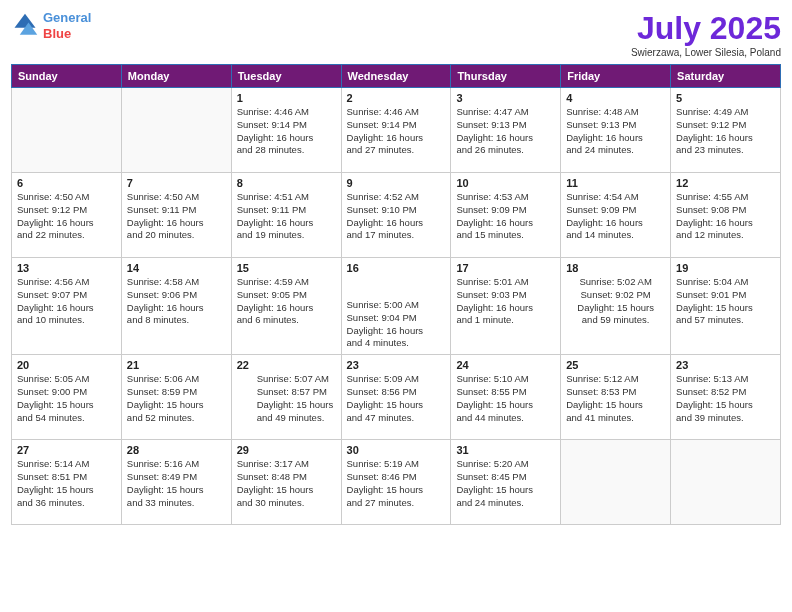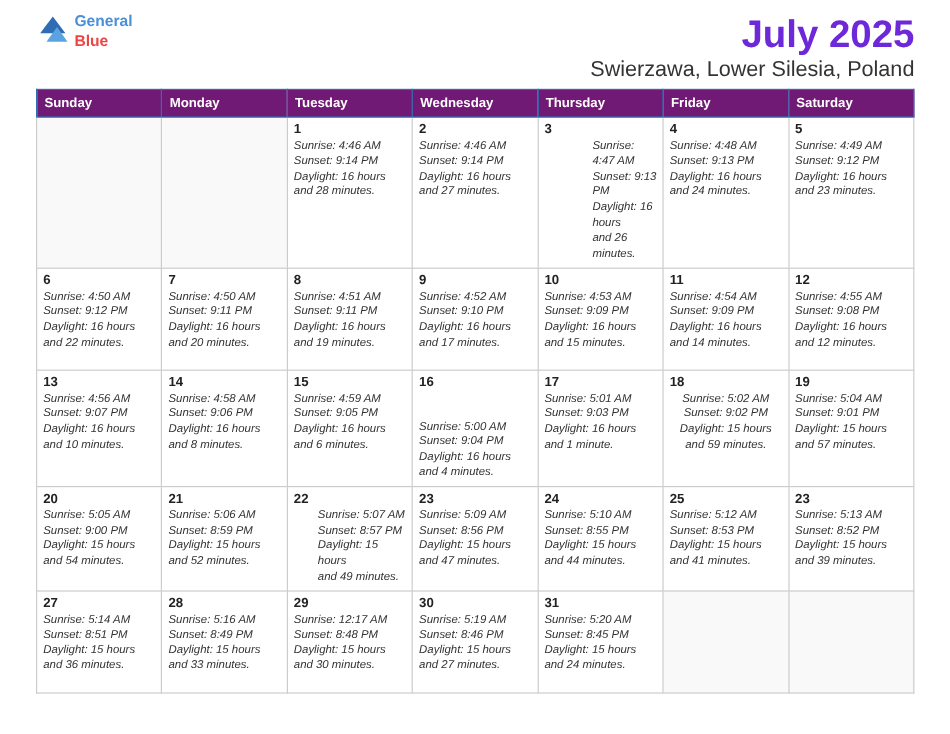--- a/index.html
+++ b/index.html
@@ -6,21 +6,21 @@
     body {
       width: 792px;
       height: 612px;
       font-family: Arial, sans-serif;
       background: #fff;
       overflow: hidden;
     }
     .page {
       width: 792px;
       height: 612px;
-      padding: 10px 30px;
+      padding: 10px 11px;
     }
     .header {
       display: flex;
       justify-content: space-between;
       align-items: flex-start;
       margin-bottom: 6px;
     }
     .logo {
       display: flex;
       align-items: center;
@@ -41,21 +41,21 @@
     }
     .title-block {
       text-align: right;
     }
     .main-title {
       font-size: 32px;
       font-weight: bold;
       color: #6d28d9;
     }
     .subtitle {
-      font-size: 18px;
+      font-size: 10px;
       color: #333;
       font-weight: normal;
     }
     .calendar {
       width: 100%;
       border-collapse: collapse;
       font-size: 10px;
     }
     .calendar th {
       background: #701a75;
@@ -81,21 +81,20 @@
       font-weight: bold;
       font-size: 11px;
       color: #222;
       display: block;
       margin-bottom: 2px;
     }
     .day-info {
       color: #333;
       font-size: 9.5px;
       line-height: 1.35;
-      font-style: italic;
     }
     .week-row td {
       height: 85px;
     }
   </style>
 </head>
 <body>
 
 <div class="page">
   <div class="header">
@@ -140,21 +139,21 @@
           </td>
           <td>
             <span class="day-num">2</span>
             <div class="day-info" style="white-space: pre-line;">Sunrise: 4:46 AM
 Sunset: 9:14 PM
 Daylight: 16 hours
 and 27 minutes.</div>
           </td>
           <td>
             <span class="day-num">3</span>
-            <div class="day-info" style="white-space: pre-line; margin-left: 40px;">Sunrise: 4:47 AM
+            <div class="day-info" style="white-space: pre-line;">Sunrise: 4:47 AM
 Sunset: 9:13 PM
 Daylight: 16 hours
 and 26 minutes.</div>
           </td>
           <td>
             <span class="day-num">4</span>
             <div class="day-info" style="white-space: pre-line;">Sunrise: 4:48 AM
 Sunset: 9:13 PM
 Daylight: 16 hours
 and 24 minutes.</div>
@@ -330,21 +329,21 @@
           </td>
           <td>
             <span class="day-num">28</span>
             <div class="day-info" style="white-space: pre-line;">Sunrise: 5:16 AM
 Sunset: 8:49 PM
 Daylight: 15 hours
 and 33 minutes.</div>
           </td>
           <td>
             <span class="day-num">29</span>
-            <div class="day-info" style="white-space: pre-line;">Sunrise: 12:17 AM
+            <div class="day-info" style="white-space: pre-line;">Sunrise: 3:17 AM
 Sunset: 8:48 PM
 Daylight: 15 hours
 and 30 minutes.</div>
           </td>
           <td>
             <span class="day-num">30</span>
             <div class="day-info" style="white-space: pre-line;">Sunrise: 5:19 AM
 Sunset: 8:46 PM
 Daylight: 15 hours
 and 27 minutes.</div>

